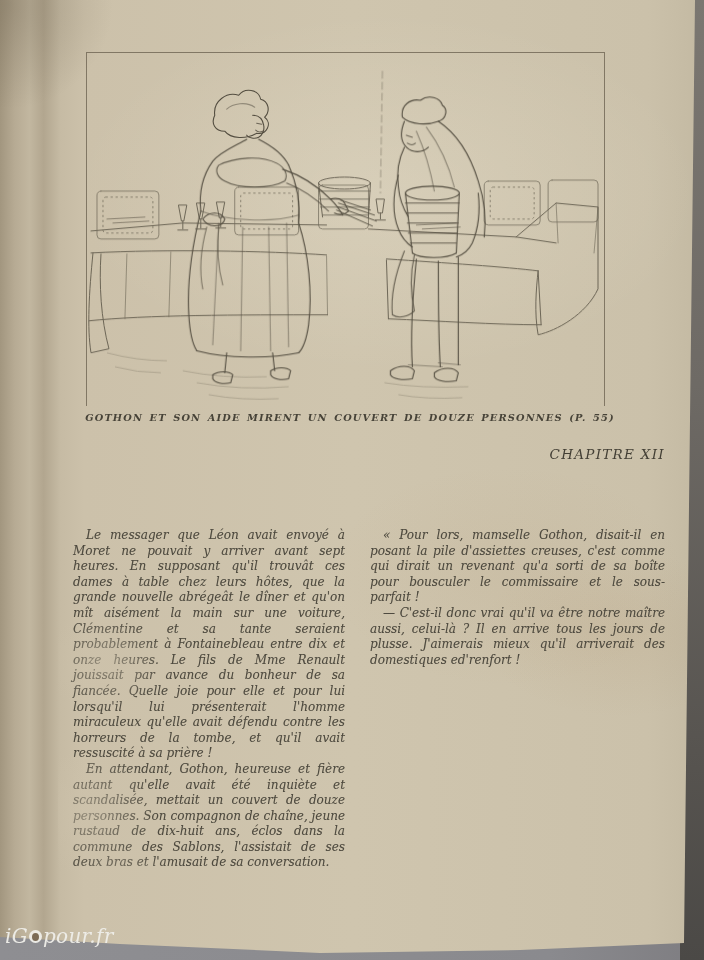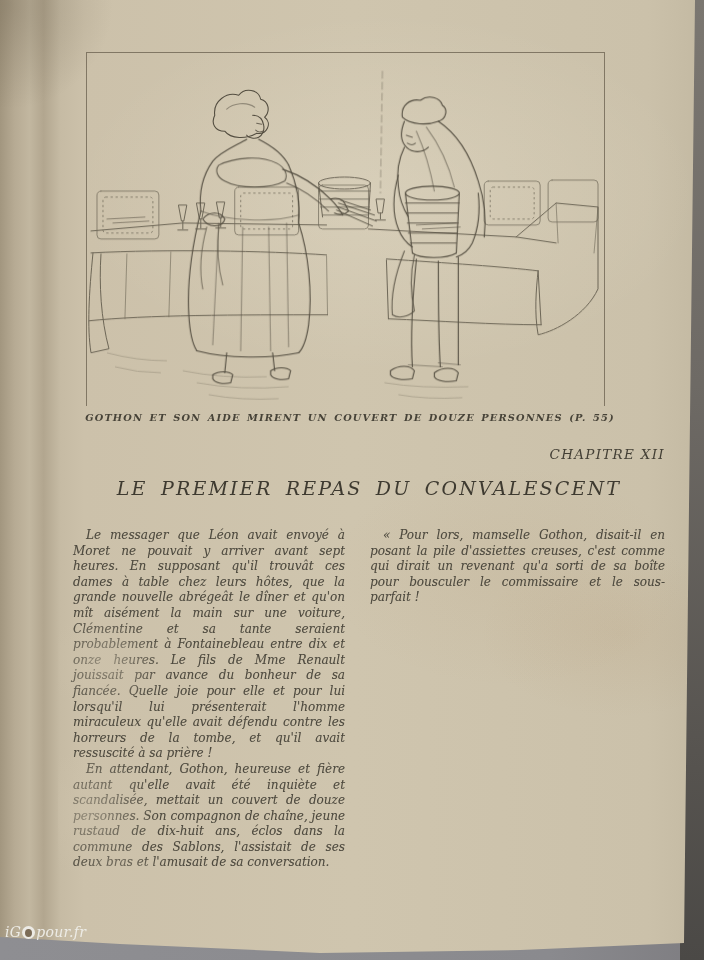--- a/index.html
+++ b/index.html
@@ -55,21 +55,21 @@
   .ink-fade{
     position:absolute;left:58px;top:596px;width:170px;height:300px;pointer-events:none;
     background:
       radial-gradient(ellipse 90px 70px at 28% 22%, rgba(205,194,171,.55), transparent 70%),
       radial-gradient(ellipse 100px 90px at 18% 72%, rgba(205,194,171,.55), transparent 70%),
       radial-gradient(ellipse 70px 50px at 40% 95%, rgba(205,194,171,.45), transparent 70%);
   }
   .watermark{
     position:absolute;left:5px;top:924px;z-index:5;
     display:flex;align-items:center;color:#efeee9;opacity:.96;
-    font-size:14px;letter-spacing:.3px;font-family:"DejaVu Serif",serif;
+    font-size:20px;letter-spacing:.3px;font-family:"DejaVu Serif",serif;
   }
   .gopher{
     width:13px;height:13px;border-radius:50%;background:#efeee9;
     display:inline-block;position:relative;margin:0 1px;
   }
   .gopher::after{
     content:"";position:absolute;left:3px;right:3px;top:3px;bottom:2px;
     background:#7a6a55;border-radius:50%;
   }
 </style>
@@ -172,29 +172,29 @@
           <path d="M96 318 q40 8 84 6 M110 330 q44 8 92 4 M122 342 q32 6 70 4"></path>
           <path d="M298 330 q36 6 84 4 M312 342 q28 5 64 3"></path>
           <path d="M20 300 q30 8 60 8 M28 314 q22 6 46 6"></path>
         </g>
       </svg>
     </div>
 
     <div class="caption">GOTHON ET SON AIDE MIRENT UN COUVERT DE DOUZE PERSONNES (P. 55)</div>
 
     <h2 class="chapter">CHAPITRE XII</h2>
-    <h1 class="title">LE PREMIER REPAS DU CONVALESCENT</h1>
 
     <div class="columns">
       <div class="col col-left">
           <p>Le messager que Léon avait envoyé à Moret ne pouvait y arriver avant sept heures. En supposant qu'il trouvât ces dames à table chez leurs hôtes, que la grande nouvelle abrégeât le dîner et qu'on mît aisément la main sur une voiture, Clémentine et sa tante seraient probablement à Fontainebleau entre dix et onze heures. Le fils de Mme Renault jouissait par avance du bonheur de sa fiancée. Quelle joie pour elle et pour lui lorsqu'il lui présenterait l'homme miraculeux qu'elle avait défendu contre les horreurs de la tombe, et qu'il avait ressuscité à sa prière&nbsp;!</p>
           <p>En attendant, Gothon, heureuse et fière autant qu'elle avait été inquiète et scandalisée, mettait un couvert de douze personnes. Son compagnon de chaîne, jeune rustaud de dix-huit ans, éclos dans la commune des Sablons, l'assistait de ses deux bras et l'amusait de sa conversation.</p>
         </div>
       <div class="col col-right">
           <p>«&nbsp;Pour lors, mamselle Gothon, disait-il en posant la pile d'assiettes creuses, c'est comme qui dirait un revenant qu'a sorti de sa boîte pour bousculer le commissaire et le sous-parfait&nbsp;!</p>
+          <p>— C'est-il donc vrai qu'il va être notre maître aussi, celui-là&nbsp;? Il en arrive tous les jours de plusse. J'aimerais mieux qu'il arriverait des domestiques ed'renfort&nbsp;!</p>
         </div>
     </div>
 
     <div class="ink-fade"></div>
   </div>
 
   <div class="watermark">
     <span>iG</span>
       <span class="gopher"></span>
       <span>pour.fr</span>

